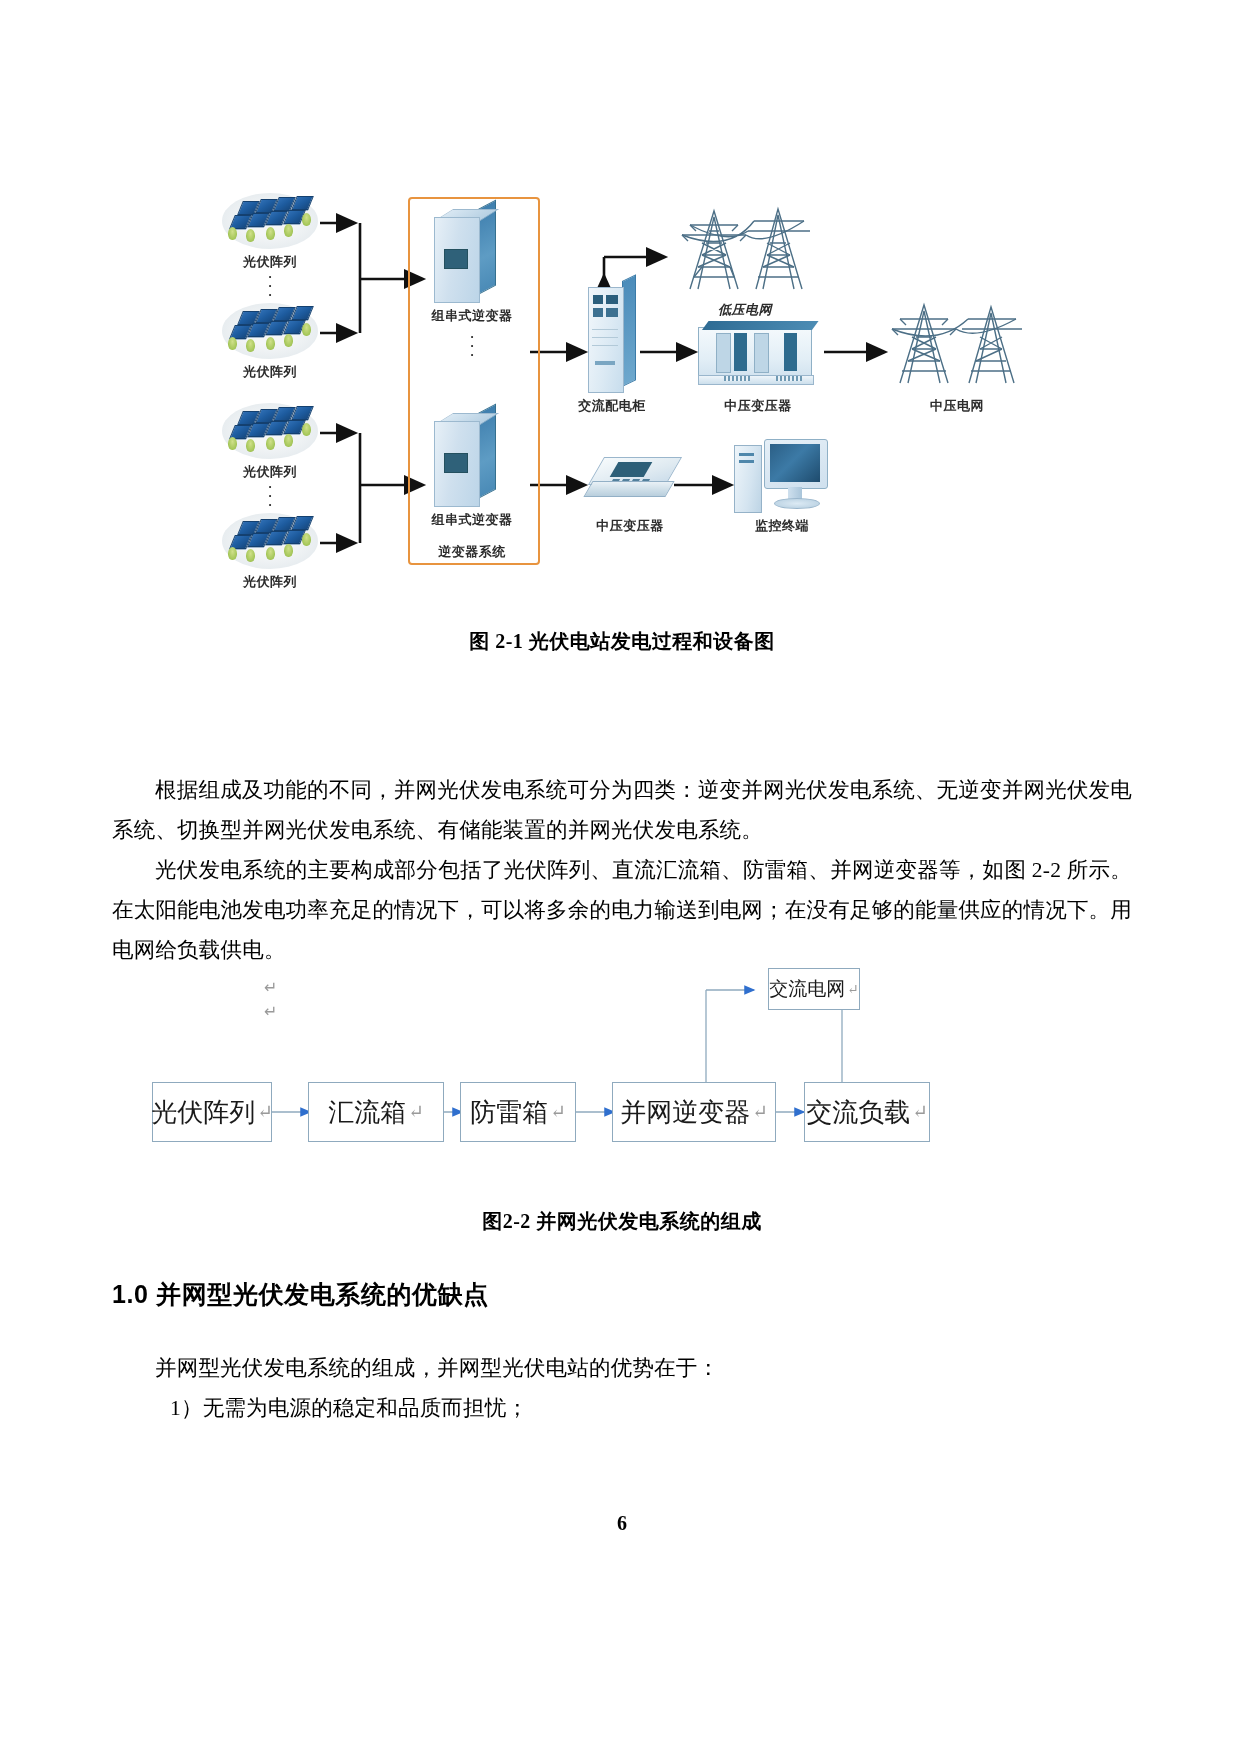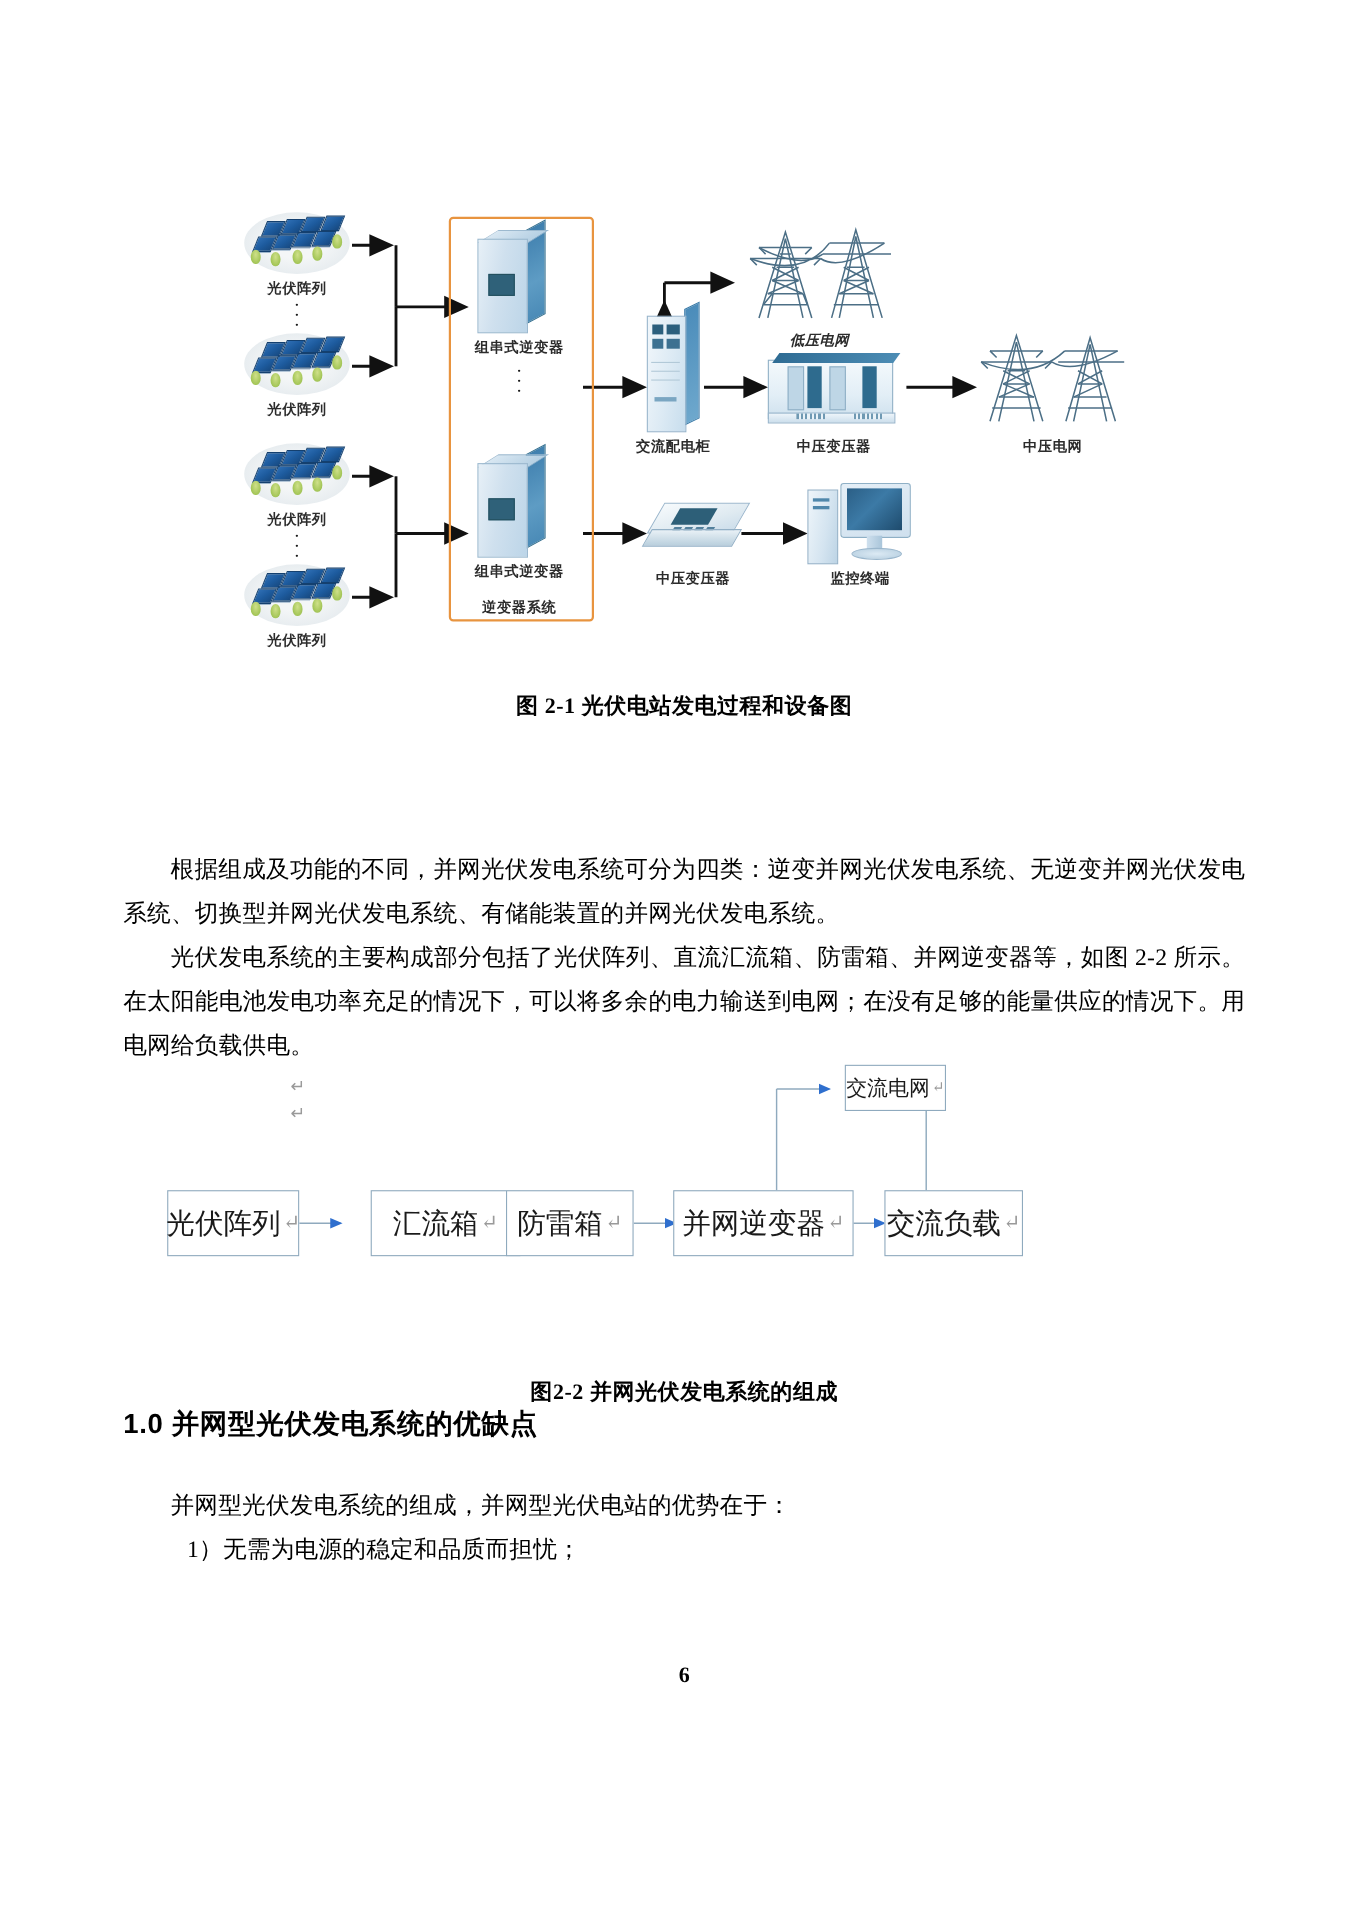--- a/index.html
+++ b/index.html
@@ -506,42 +506,42 @@
       <div class="fbox" style="left:656px; top:8px; width:92px; height:42px; font-size:19px;">
         <span>交流电网</span>
           <span class="pilcrow">↵</span>
       </div>
 
       <div class="fbox" style="left:40px; top:122px; width:120px; height:60px;">
         <span>光伏阵列</span>
           <span class="pilcrow">↵</span>
       </div>
 
-      <div class="fbox" style="left:196px; top:122px; width:136px; height:60px;margin-left:29px;">
+      <div class="fbox" style="left:196px; top:122px; width:136px; height:60px;">
         <span>汇流箱</span>
           <span class="pilcrow">↵</span>
       </div>
 
       <div class="fbox" style="left:348px; top:122px; width:116px; height:60px;">
         <span>防雷箱</span>
           <span class="pilcrow">↵</span>
       </div>
 
       <div class="fbox" style="left:500px; top:122px; width:164px; height:60px;">
         <span>并网逆变器</span>
           <span class="pilcrow">↵</span>
       </div>
 
       <div class="fbox" style="left:692px; top:122px; width:126px; height:60px;">
         <span>交流负载</span>
           <span class="pilcrow">↵</span>
       </div>
     </div>
 
-    <div class="caption" style="top:1208px;margin-top:44px;">图2-2  并网光伏发电系统的组成</div>
+    <div class="caption" style="top:1208px;">图2-2  并网光伏发电系统的组成</div>
 
     <h2 class="heading" style="top:1278px; margin:0;">1.0 并网型光伏发电系统的优缺点</h2>
 
     <p class="para" style="top:1348px; margin:0;">并网型光伏发电系统的组成，并网型光伏电站的优势在于：</p>
     <p class="para noindent" style="top:1388px; margin:0; padding-left:58px; width:962px;">1）无需为电源的稳定和品质而担忧；</p>
 
     <div class="pagenum" style="top:1512px;">6</div>
   </div>
 </div>
 

